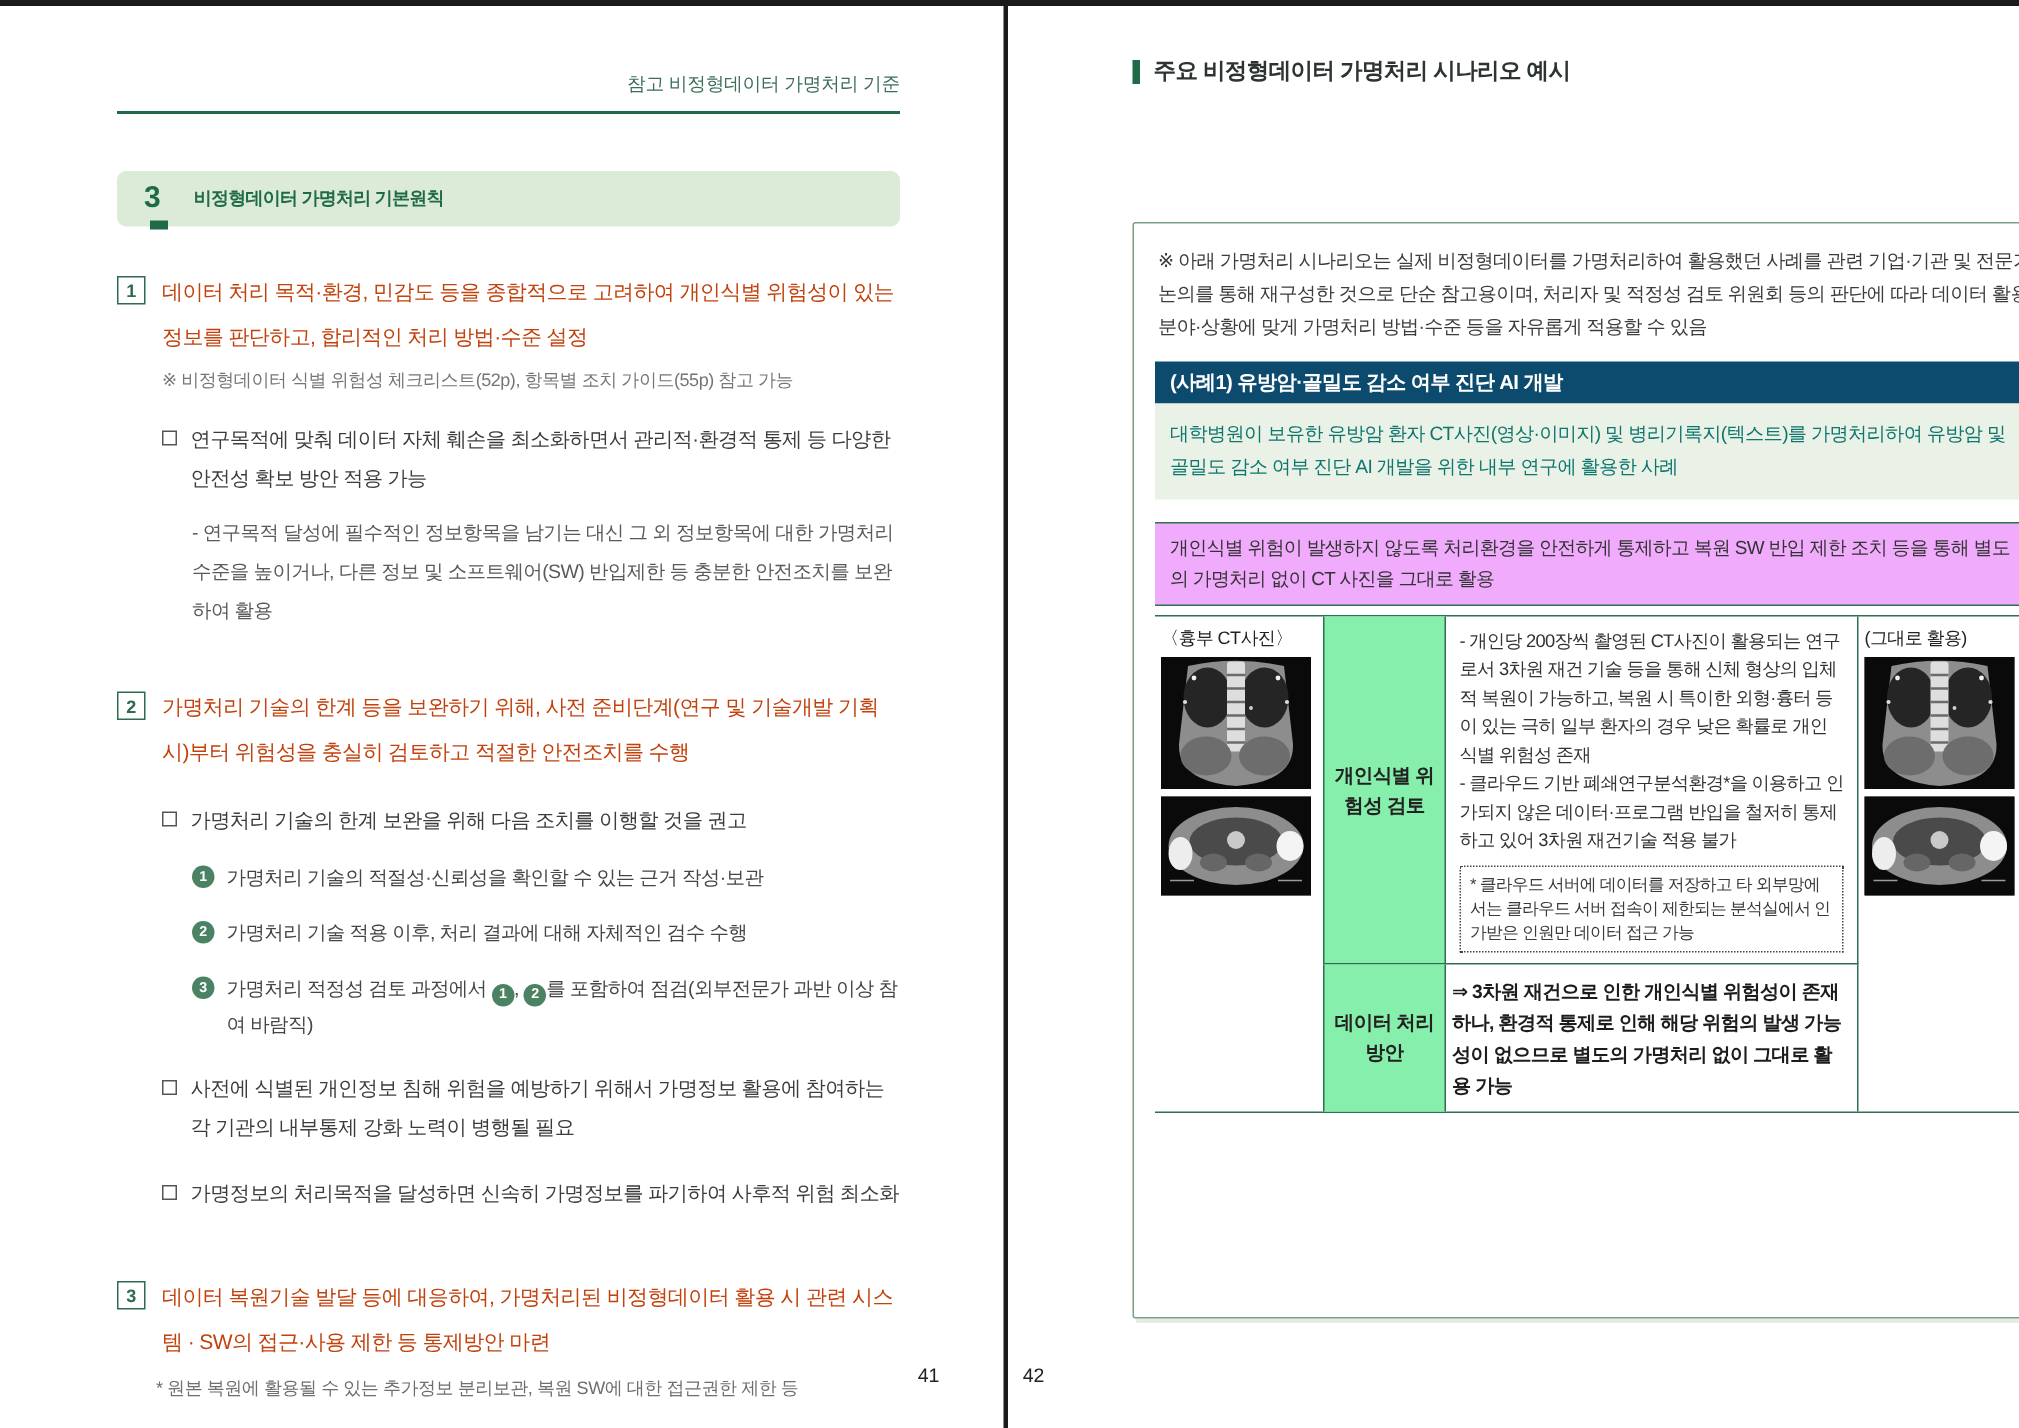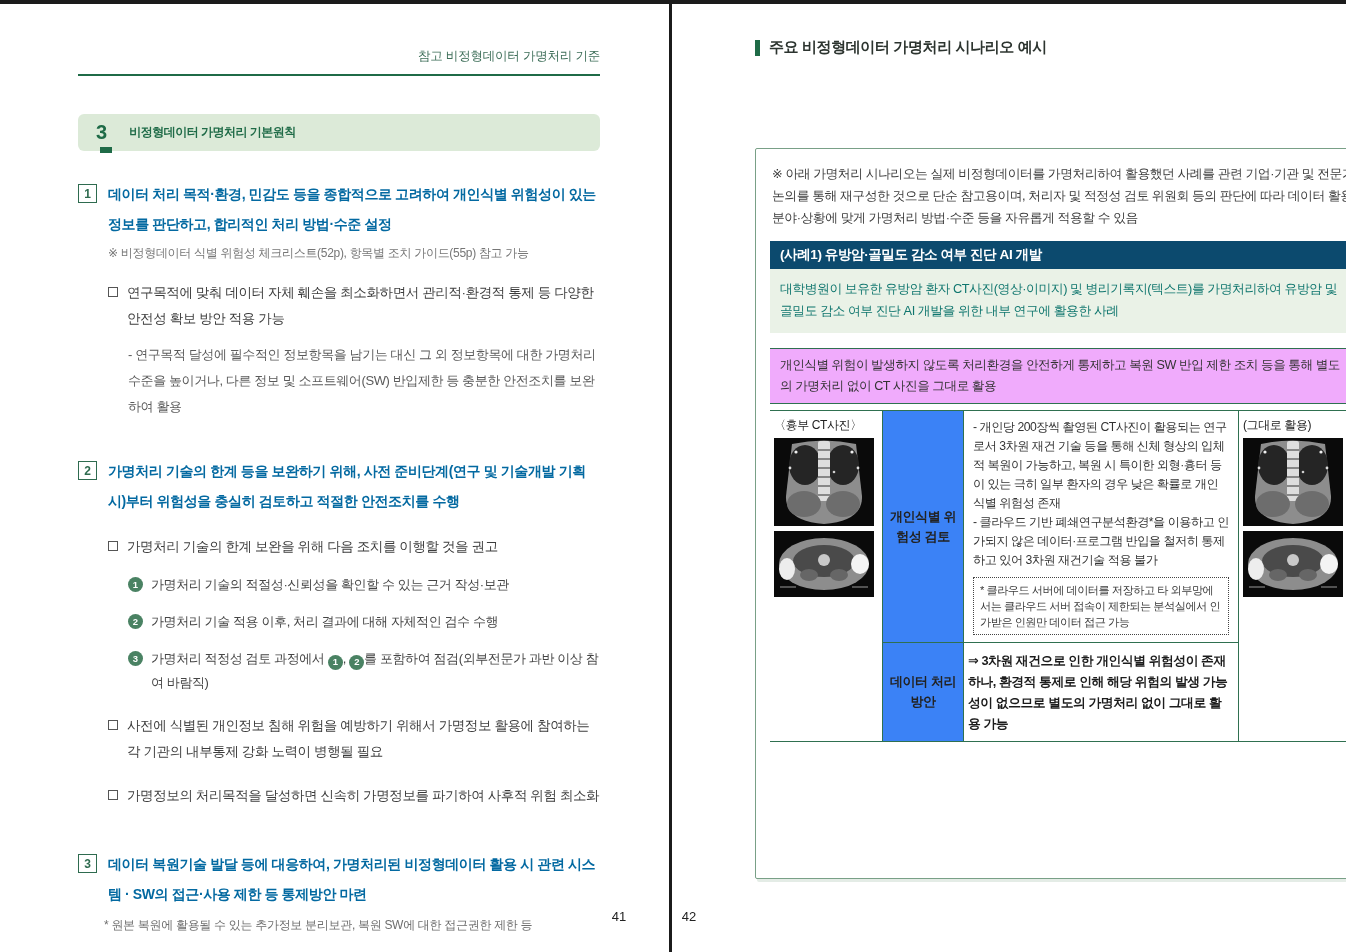--- a/index.html
+++ b/index.html
@@ -26,21 +26,21 @@
   
   .section-box{margin-top:38px;background:#dcead8;border-radius:6px;height:37px;
     display:flex;align-items:center;padding:0 18px;gap:22px;}
   .section-num{font-size:20px;font-weight:bold;color:#1f6b47;position:relative;}
   .section-num::after{content:"";position:absolute;left:4px;bottom:-9px;width:12px;height:6px;background:#1f6b47;}
   .section-title{font-size:12px;font-weight:bold;color:#1f6b47;letter-spacing:-0.5px;}
 
   .num-item{display:flex;gap:11px;align-items:flex-start;}
   .num-square{flex:0 0 auto;width:17px;height:17px;margin-top:5px;border:1.5px solid #2e6b4f;
     display:flex;align-items:center;justify-content:center;font-size:12px;font-weight:bold;color:#2e6b4f;}
-  .num-title{font-size:14px;font-weight:bold;color:#0369a1;line-height:30px;letter-spacing:-0.4px;}
+  .num-title{font-size:14px;font-weight:normal;color:#c2410c;line-height:30px;letter-spacing:-0.4px;}
 
   .note-gray{margin:6px 0 0 30px;font-size:12px;color:#767676;letter-spacing:-0.3px;}
   .sq-bullet{margin:18px 0 0 30px;display:flex;gap:9px;align-items:flex-start;}
   .sq-icon{flex:0 0 auto;width:8px;height:8px;border:1.5px solid #555;margin-top:7px;}
   .sq-text{font-size:13.5px;color:#3c3c3c;line-height:26px;letter-spacing:-0.4px;}
   .dash-sub{margin:10px 0 0 50px;font-size:13px;color:#5a5a5a;line-height:26px;letter-spacing:-0.4px;}
 
   .step{margin:13px 0 0 50px;display:flex;gap:8px;align-items:flex-start;}
   .step-circle{flex:0 0 auto;width:15px;height:15px;border-radius:50%;background:#4a8263;color:#fff;
     font-size:9.5px;font-weight:bold;display:flex;align-items:center;justify-content:center;margin-top:4px;}
@@ -70,21 +70,21 @@
 
   .sc-band{margin-top:15px;background:#f0abfc;border-top:1px solid #2f7050;border-bottom:1px solid #2f7050;
     padding:6px 10px;font-size:12.6px;line-height:21px;color:#333;letter-spacing:-0.45px;}
 
   .sc-table{margin-top:6px;display:grid;grid-template-columns:112px 82px 1fr 118px;
     border-top:1px solid #2f7050;border-bottom:1px solid #2f7050;}
   .cell-side{display:flex;flex-direction:column;align-items:flex-start;gap:5px;padding:6px 4px;}
   .cell-side.left-col{grid-column:1;grid-row:1/3;}
   .cell-side.right-col{grid-column:4;grid-row:1/3;}
   .side-caption{font-size:12px;color:#222;text-align:center;line-height:16px;letter-spacing:-0.4px;}
-  .cell-label{background:#3b82f6;border-left:1px solid #2f7050;border-right:1px solid #2f7050;
+  .cell-label{background:#86efac;border-left:1px solid #2f7050;border-right:1px solid #2f7050;
     display:flex;align-items:center;justify-content:center;text-align:center;
     font-weight:bold;font-size:13px;color:#222;line-height:20px;padding:6px 5px;letter-spacing:-0.4px;}
   .cell-content{border-right:1px solid #2f7050;padding:7px 9px;font-size:12.2px;line-height:19px;
     color:#333;letter-spacing:-0.5px;}
   .row1{grid-row:1;border-bottom:1px solid #2f7050;}
   .row2{grid-row:2;}
   .col2{grid-column:2;} .col3{grid-column:3;}
   .dotted-note{border:1px dotted #444;margin-top:7px;padding:4px 6px;font-size:11.2px;
     line-height:16px;color:#3a3a3a;letter-spacing:-0.5px;}
   .arrow-text{font-weight:bold;font-size:12.8px;color:#1c1c1c;line-height:21px;letter-spacing:-0.45px;

